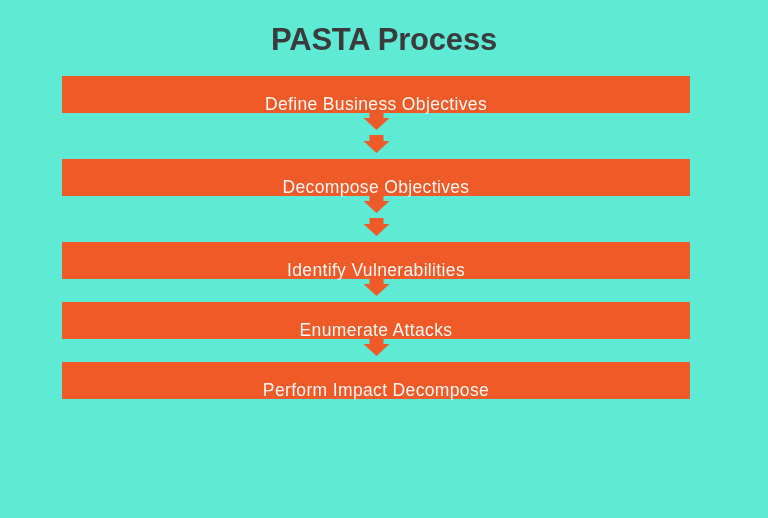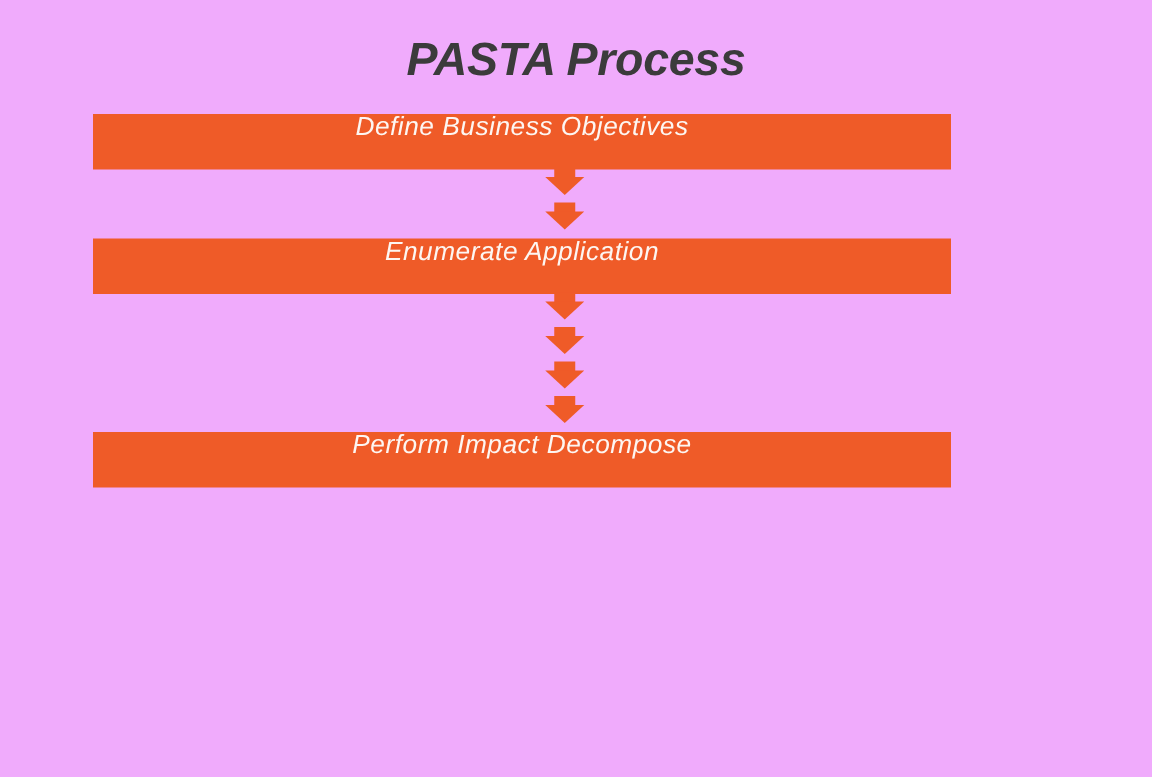--- a/index.html
+++ b/index.html
@@ -12,22 +12,21 @@
     height: 518px;
     background: #ffffff;
     font-family: "Liberation Sans", sans-serif;
     overflow: hidden;
   }
 
   #canvas {
     position: relative;
     width: 768px;
     height: 518px;
-    background: #f0abfc;
-    font-style: italic;
+    background: #5eead4;
   }
 
   
   #title {
     position: absolute;
     left: 0;
     top: 19px;
     width: 768px;
     text-align: center;
     font-size: 31px;
@@ -46,25 +45,25 @@
     width: 628px;
   }
 
   .step {
     position: relative;
     width: 628px;
   }
 
   .bar {
     position: relative;
-    width: 572px;
+    width: 628px;
     height: 37px;
     background: #ef5b28;
     display: flex;
-    align-items: flex-start;
+    align-items: flex-end;
     justify-content: center;
     box-sizing: border-box;
   }
 
   .bar-label {
     color: #fdf6f2;
     font-size: 17.5px;
     font-weight: 400;
     letter-spacing: 0.35px;
     line-height: 1;
@@ -133,44 +132,54 @@
 
     <div class="connector">
       <div class="arrow">
         <div class="stem"></div>
         <div class="head"></div>
       </div>
     </div>
 
     <div class="step">
       <div class="bar">
-        <span class="bar-label">Enumerate Application</span>
+        <span class="bar-label">Decompose Objectives</span>
       </div>
     </div>
     <div class="connector">
       <div class="arrow">
         <div class="stem"></div>
         <div class="head"></div>
       </div>
     </div>
 
     <div class="connector">
       <div class="arrow">
         <div class="stem"></div>
         <div class="head"></div>
       </div>
     </div>
 
+    <div class="step">
+      <div class="bar">
+        <span class="bar-label">Identify Vulnerabilities</span>
+      </div>
+    </div>
     <div class="connector">
       <div class="arrow">
         <div class="stem"></div>
         <div class="head"></div>
       </div>
     </div>
 
+    <div class="step">
+      <div class="bar">
+        <span class="bar-label">Enumerate Attacks</span>
+      </div>
+    </div>
     <div class="connector">
       <div class="arrow">
         <div class="stem"></div>
         <div class="head"></div>
       </div>
     </div>
 
     <div class="step">
       <div class="bar">
         <span class="bar-label">Perform Impact Decompose</span>

